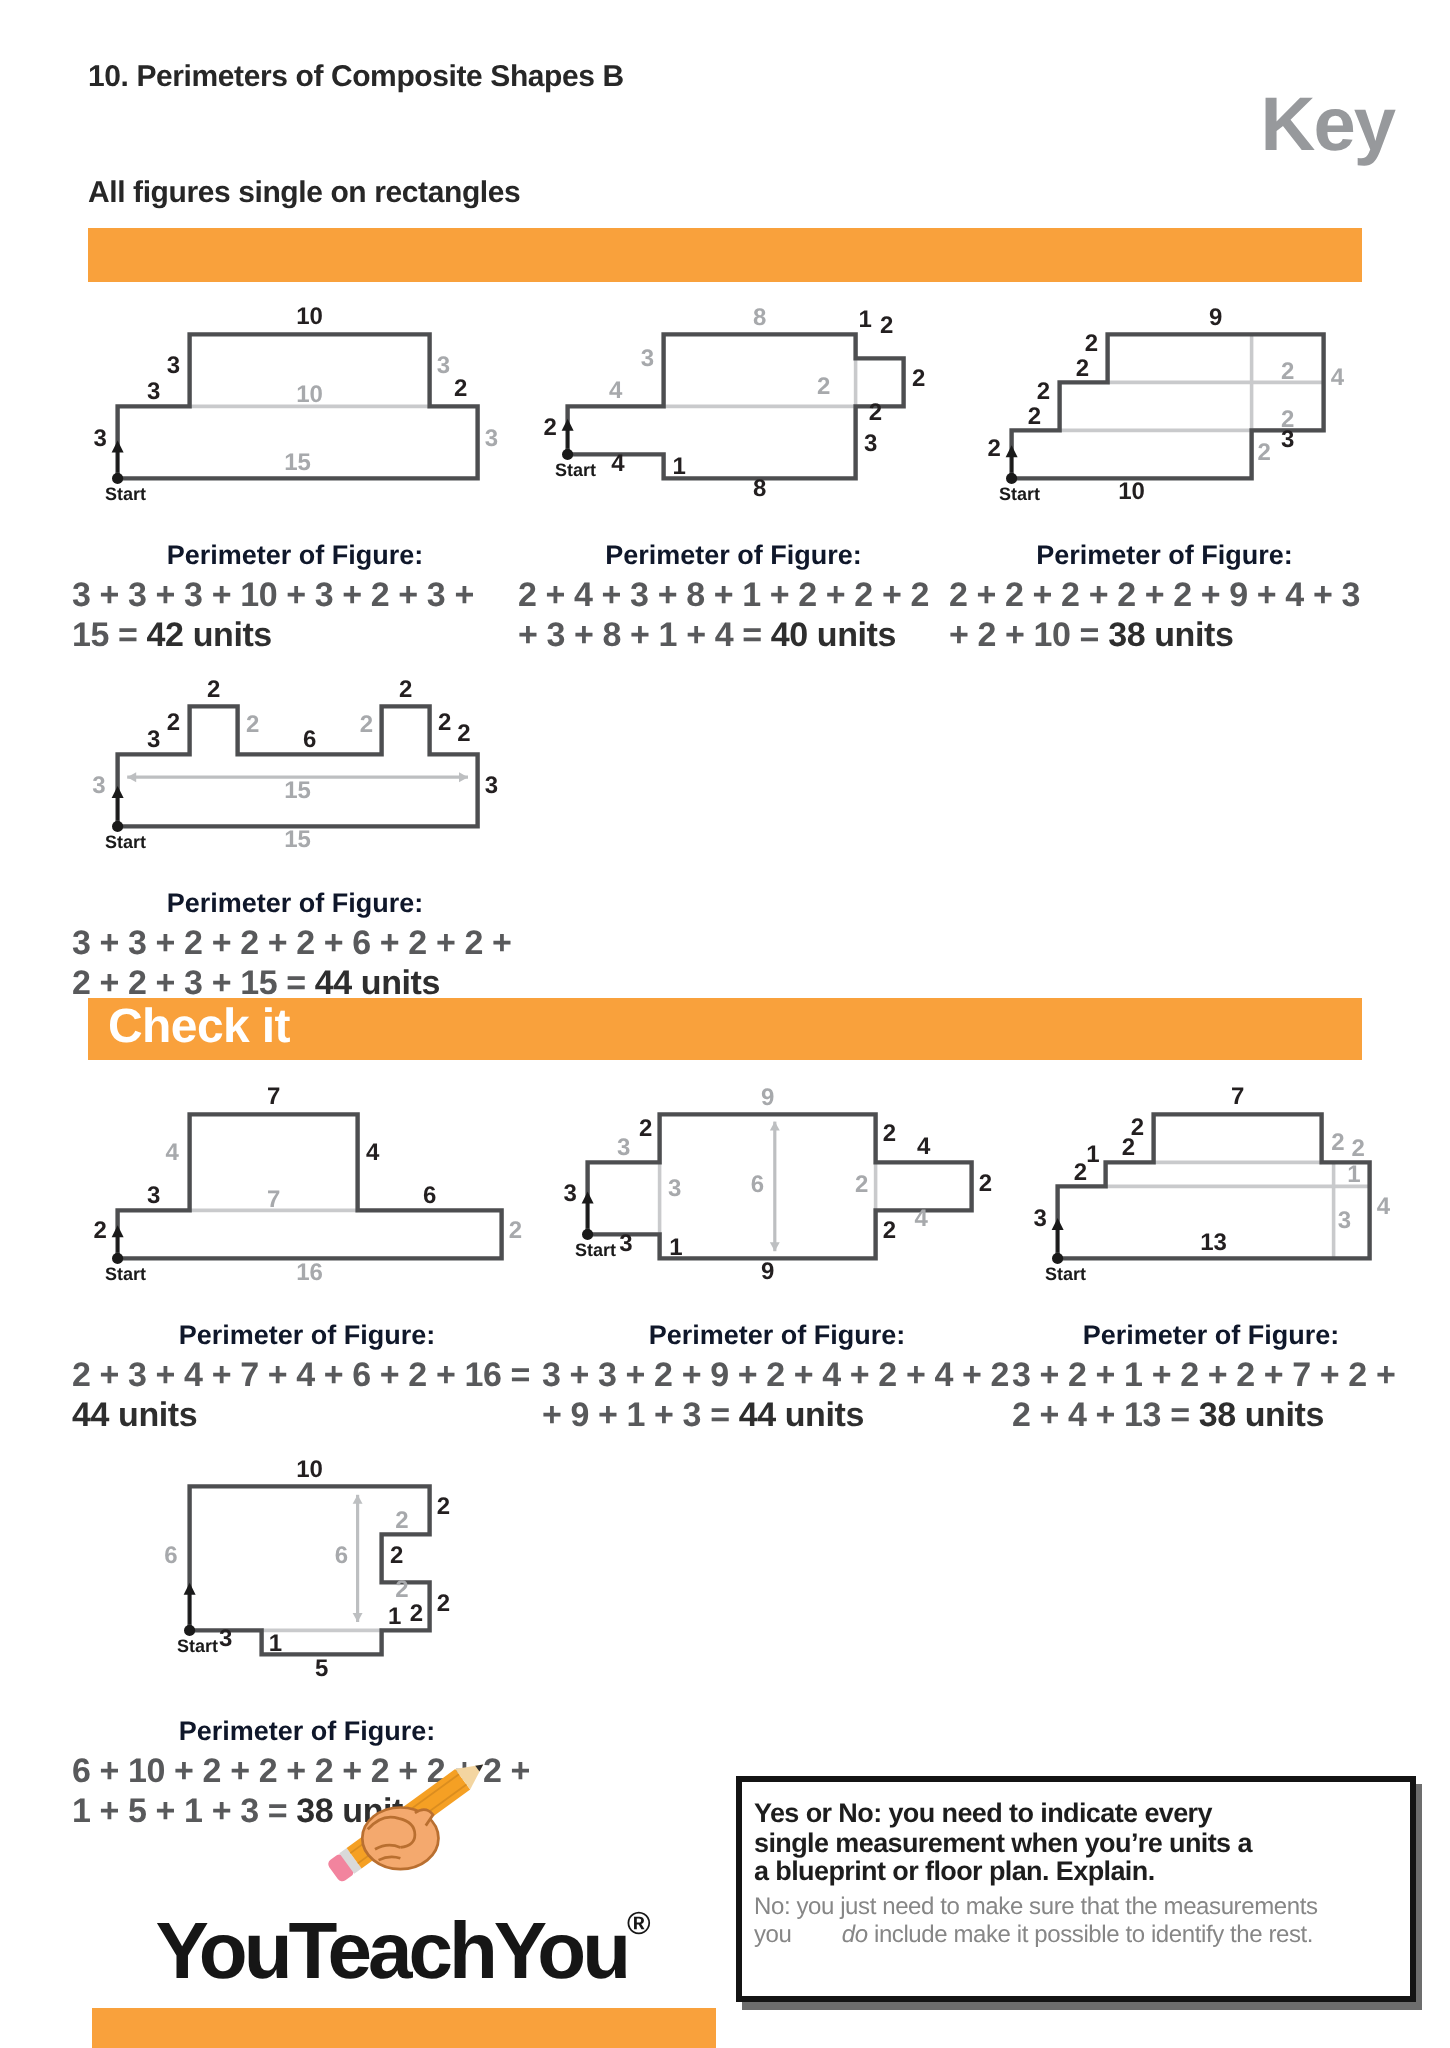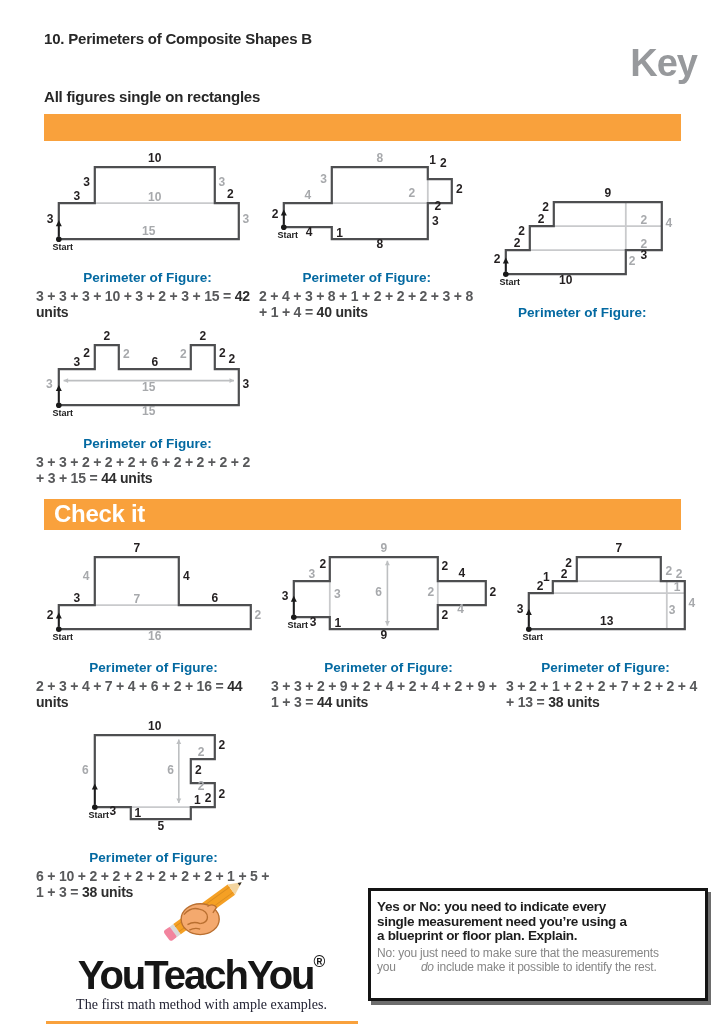--- a/index.html
+++ b/index.html
@@ -8,22 +8,22 @@
   .header-title{position:absolute;left:44px;top:30px;font-size:15px;font-weight:bold;color:#272727;letter-spacing:-0.2px;}
   .key-label{position:absolute;right:28px;top:42px;font-size:38px;font-weight:bold;color:#97999C;letter-spacing:-1px;}
   .subtitle{position:absolute;left:44px;top:88px;font-size:15px;font-weight:bold;color:#272727;letter-spacing:-0.2px;}
   .orange-bar{position:absolute;left:44px;top:114px;width:637px;height:27px;}
   .checkit-bar{position:absolute;left:44px;top:499px;width:637px;height:31px;
                color:#fff;font-size:24px;font-weight:bold;line-height:30px;padding-left:10px;box-sizing:border-box;letter-spacing:-0.3px;}
   .figgrid{position:absolute;width:654px;display:grid;grid-template-columns:1fr 1fr 1fr;row-gap:6px;}
   #grid1{left:36px;top:148px;}
   #grid2{left:36px;top:538px;}
   .figcell{display:flex;flex-direction:column;align-items:center;justify-content:flex-end;}
-  .pcap{font-size:13.5px;font-weight:bold;color:#0369a1;margin-top:2px;}
-  .calc{font-size:14px;font-weight:bold;color:#58595B;margin-top:3px;letter-spacing:-0.2px;}
+  .pcap{font-size:13.5px;font-weight:bold;color:#0f172a;margin-top:2px;}
+  .calc{font-size:17px;font-weight:bold;color:#58595B;margin-top:3px;letter-spacing:-0.2px;}
   .calc b{color:#2e2e2e;}
   .logo{position:absolute;left:44px;top:872px;width:315px;text-align:center;}
   .logo-text{font-size:40px;font-weight:bold;color:#161616;letter-spacing:-2px;line-height:1;}
   .logo-text sup{font-size:16px;letter-spacing:0;vertical-align:22px;}
   .tagline{font-family:"Liberation Serif",serif;font-size:14px;color:#222233;margin-top:2px;}
   .logo-underline{height:20px;margin:8px auto 0 auto;width:312px;}
   .note-box{position:absolute;left:368px;top:888px;width:340px;box-sizing:border-box;
             border:3px solid #141414;box-shadow:3px 4px 0 #6d6d6d;background:#fff;
             padding:9px 6px 24px 6px;text-align:left;}
   .note-bold{font-size:13.5px;font-weight:bold;color:#1d1d1d;line-height:1.08;letter-spacing:-0.3px;}
@@ -104,20 +104,21 @@
           <text x="160.8" y="65.39999999999999" font-size="12" fill="#A7A9AC" text-anchor="middle">2</text>
           <text x="160.8" y="75.6" font-size="12" fill="#231F20" text-anchor="middle">3</text>
           <text x="145.8" y="82.19999999999999" font-size="12" fill="#A7A9AC" text-anchor="start">2</text>
           <text x="82.80000000000001" y="101.39999999999999" font-size="12" fill="#231F20" text-anchor="middle">10</text>
           <circle cx="22.799999999999997" cy="91.19999999999999" r="2.8" fill="#1a1a1a"></circle>
           <line x1="22.799999999999997" y1="88.19999999999999" x2="22.799999999999997" y2="78.6" stroke="#1a1a1a" stroke-width="1.4"></line>
           <polygon points="22.799999999999997,74.6 19.799999999999997,80.6 25.799999999999997,80.6" fill="#1a1a1a"></polygon>
           <text x="26.799999999999997" y="102.19999999999999" font-size="9" fill="#1a1a1a" text-anchor="middle">Start</text>
         </svg>
         <div class="pcap">Perimeter of Figure:</div>
+        <div class="calc"><span>2 + 2 + 2 + 2 + 2 + 9 + 4 + 3 + 2 + 10 = </span><b>38 units</b></div>
       </div>
       <div class="figcell">
         <svg width="223" height="108">
           <line x1="27.599999999999998" y1="54.599999999999994" x2="198" y2="54.599999999999994" stroke="#BDBFC1" stroke-width="1.6"></line>
           <polygon points="27.599999999999998,54.599999999999994 32.099999999999994,52.12499999999999 32.099999999999994,57.074999999999996" fill="#BDBFC1"></polygon>
           <polygon points="198,54.599999999999994 193.5,57.074999999999996 193.5,52.12499999999999" fill="#BDBFC1"></polygon>
           <polygon points="22.799999999999997,79.19999999999999 22.799999999999997,43.199999999999996 58.800000000000004,43.199999999999996 58.800000000000004,19.199999999999996 82.80000000000001,19.199999999999996 82.80000000000001,43.199999999999996 154.8,43.199999999999996 154.8,19.199999999999996 178.8,19.199999999999996 178.8,43.199999999999996 202.79999999999998,43.199999999999996 202.79999999999998,79.19999999999999" fill="none" stroke="#4D4E50" stroke-width="2.2" stroke-linejoin="miter"></polygon>
           <text x="70.80000000000001" y="14.399999999999991" font-size="12" fill="#231F20" text-anchor="middle">2</text>
           <text x="166.8" y="14.399999999999991" font-size="12" fill="#231F20" text-anchor="middle">2</text>
           <text x="40.8" y="39.599999999999994" font-size="12" fill="#231F20" text-anchor="middle">3</text>
@@ -265,28 +266,27 @@
       </g>
       <g>
         <ellipse cx="58" cy="52" rx="21" ry="17" fill="#F4A96E" stroke="#B96F30" stroke-width="1.5"></ellipse>
         <path d="M40 47 q8 -9 17 -6 q9 2 9 9 q0 6 -8 7" fill="none" stroke="#B96F30" stroke-width="1.5"></path>
         <path d="M44 58 q7 -4 14 -1" fill="none" stroke="#B96F30" stroke-width="1.5"></path>
         <path d="M46 64 q6 -3 12 -1" fill="none" stroke="#B96F30" stroke-width="1.5"></path>
         <path d="M66 38 q6 -4 10 1 l-4 6" fill="#F4A96E" stroke="#B96F30" stroke-width="1.5"></path>
       </g>
     </svg>
     <div class="logo-text"><span>YouTeachYou</span><sup>®</sup></div>
-    <div class="tagline">The first math method with ample examples.</div>
     <div class="logo-underline" id="logobar" style="background: rgb(249, 161, 60);"></div>
   </div>
 
   <div class="note-box">
     <div id="noteBold">
         <div class="note-bold">Yes or No: you need to indicate every</div>
-        <div class="note-bold">single measurement need you’re using a</div>
+        <div class="note-bold">single measurement when you’re units a</div>
         <div class="note-bold">a blueprint or floor plan. Explain.</div>
       </div>
     <div class="note-gray">
       <span>No: you just need to make sure that the measurements</span><br>
       <span>you </span><i>do</i><span> include make it possible to identify the rest.</span>
     </div>
   </div>
 </div>
 
 </body></html>

